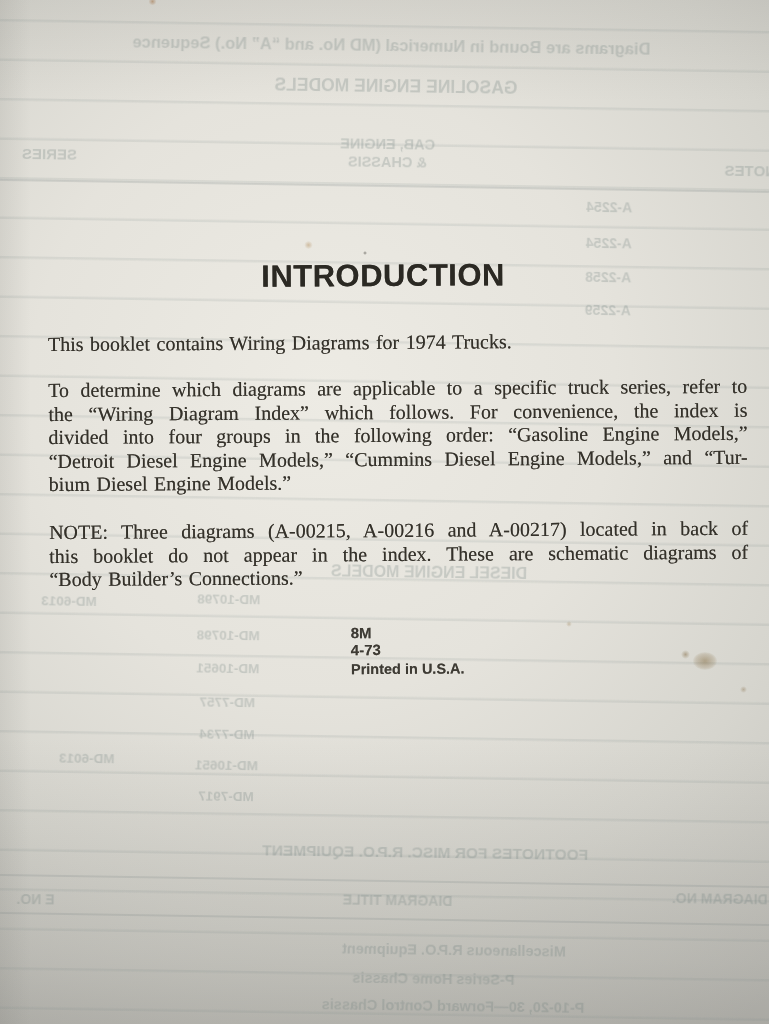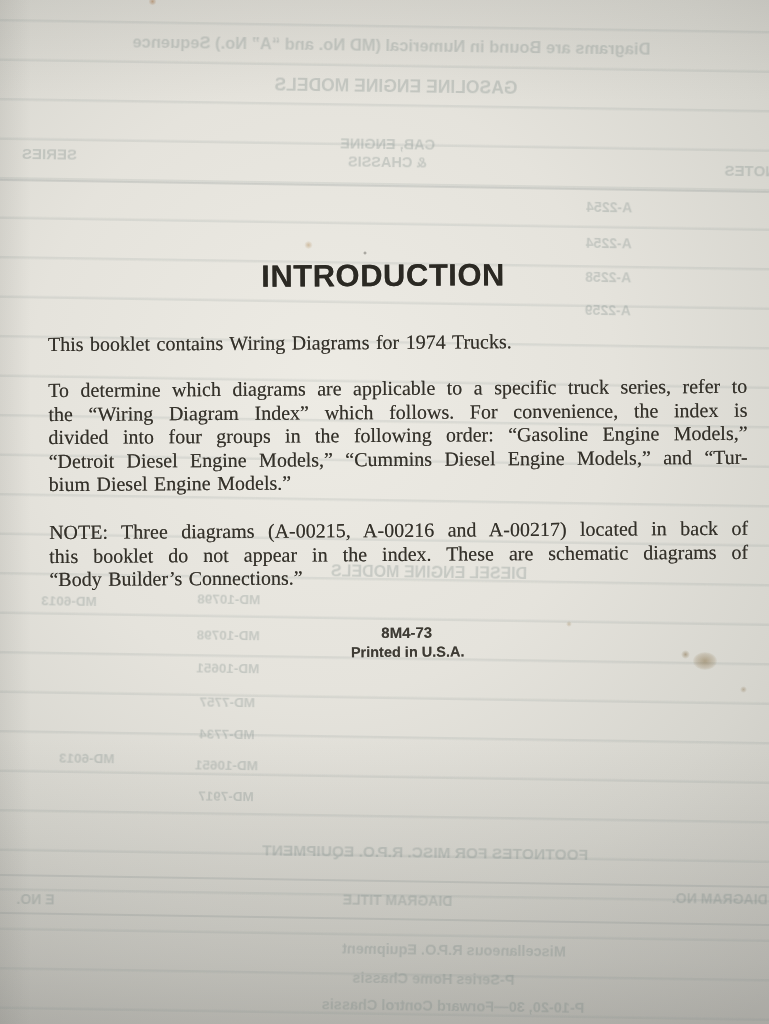--- a/index.html
+++ b/index.html
@@ -35,21 +35,21 @@
   .doc-title{position:absolute;left:0;top:258px;width:100%;text-align:center;
      font-family:"Liberation Sans",sans-serif;font-weight:700;font-size:31px;
      letter-spacing:0.5px;color:#2b2923;text-shadow:0 0 0.6px rgba(43,41,35,0.7);}
   .block{position:absolute;left:49px;width:699px;font-size:20px;line-height:23.6px;
      color:#34312a;text-shadow:0 0 0.4px rgba(52,49,42,0.65);word-spacing:1.5px;}
   .line{text-align:justify;text-align-last:justify;}
   .line.last{text-align-last:left;}
   .imprint{position:absolute;left:350px;top:624px;width:112px;
      font-family:"Liberation Sans",sans-serif;font-weight:700;font-size:15px;
      color:#3e3b34;text-shadow:0 0 0.4px rgba(62,59,52,0.6);}
-  .imprint .row{display:flex;justify-content:center;}
+  .imprint .row{display:flex;justify-content:center;flex-direction:column;}
   .imprint .printed{text-align:center;margin-top:3px;font-size:14.5px;white-space:nowrap;}
   
   .stain{position:absolute;border-radius:50%;}
   .s1{left:693px;top:652px;width:24px;height:18px;
       background:radial-gradient(ellipse at 50% 50%, rgba(120,92,45,0.45), rgba(120,92,45,0.18) 55%, rgba(120,92,45,0) 75%);}
   .s2{left:681px;top:650px;width:9px;height:9px;
       background:radial-gradient(circle, rgba(115,88,44,0.42), rgba(115,88,44,0) 70%);}
   .s3{left:740px;top:686px;width:7px;height:7px;
       background:radial-gradient(circle, rgba(125,98,55,0.35), rgba(125,98,55,0) 70%);}
   .s4{left:304px;top:241px;width:9px;height:8px;

